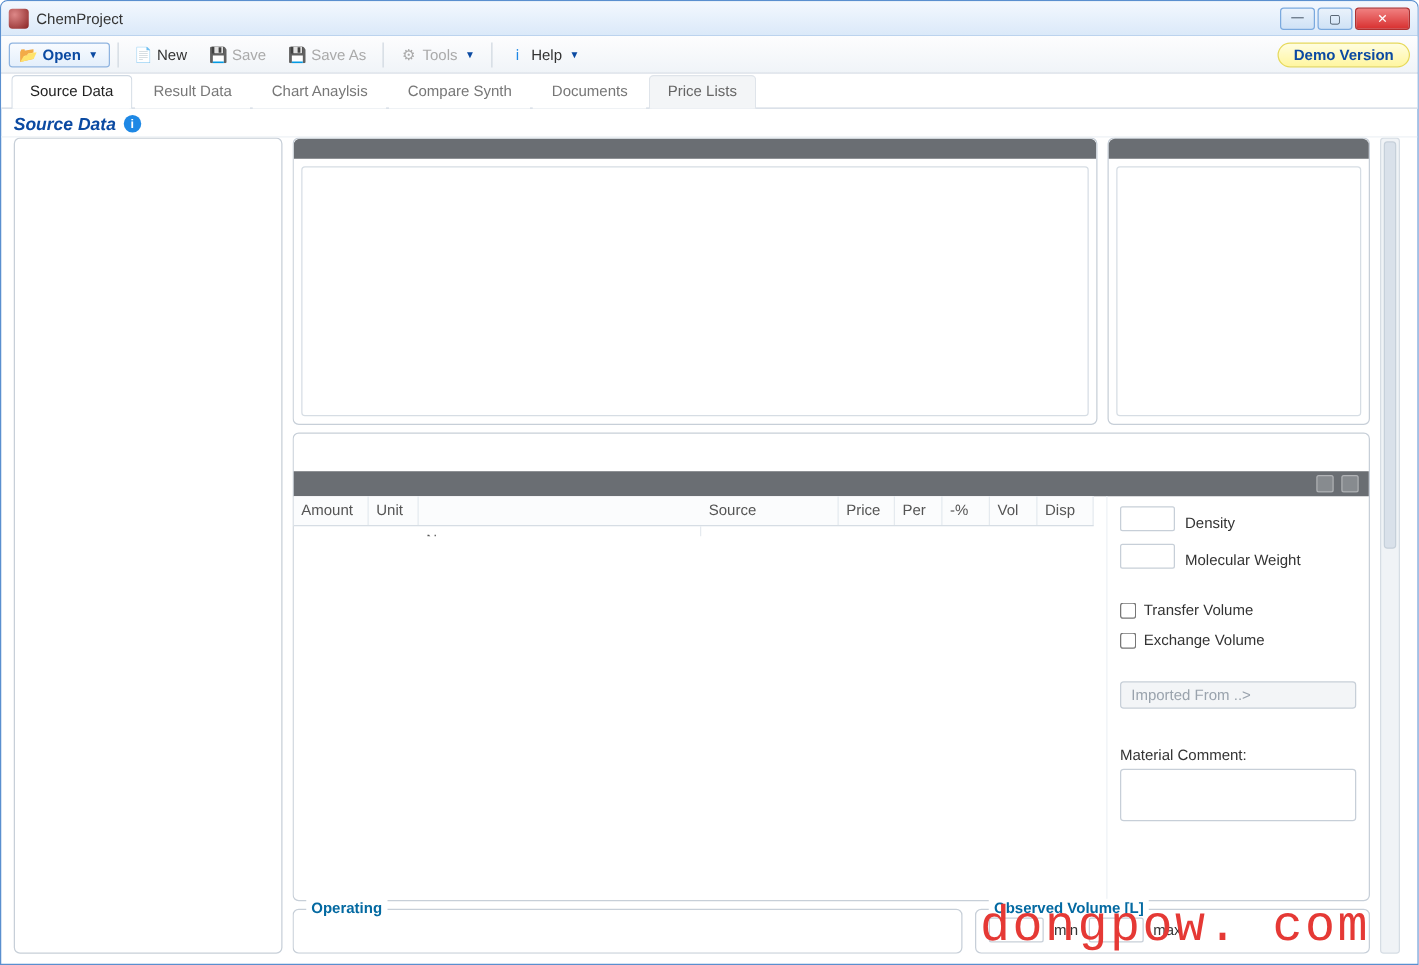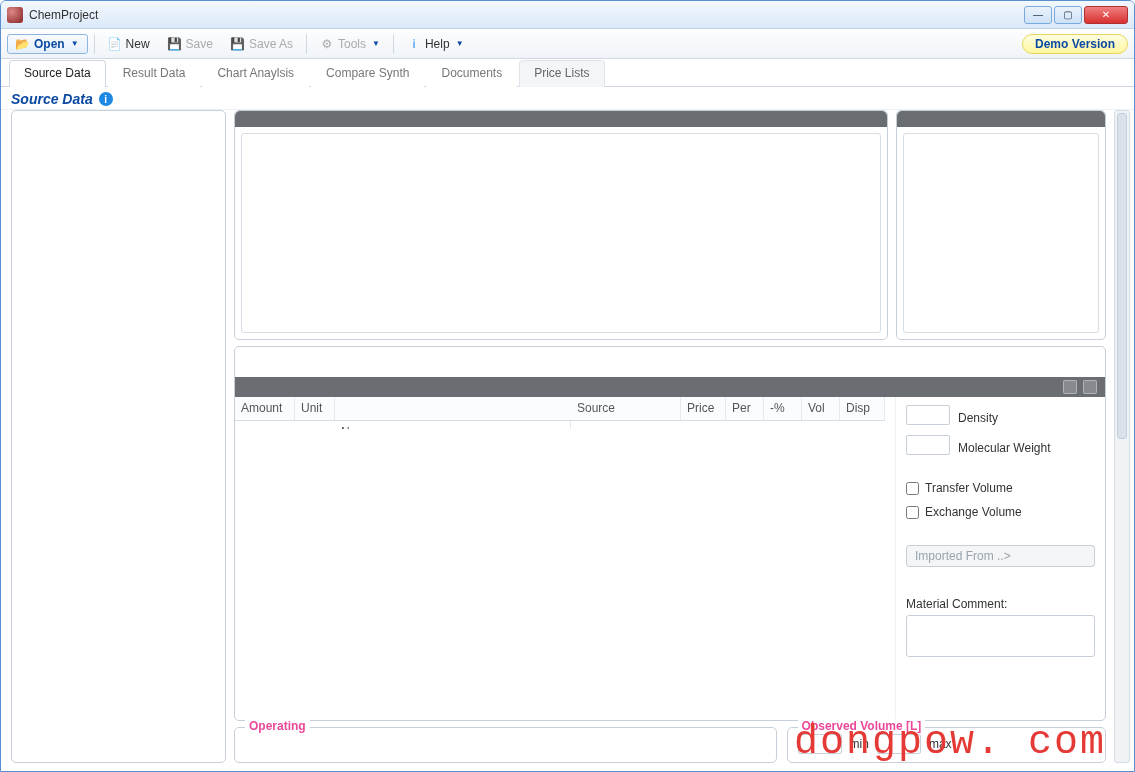--- a/index.html
+++ b/index.html
@@ -28,21 +28,21 @@
 .tabs { height: 28px; border-bottom:1px solid #cfd8e2; display:flex; padding-left:8px; background:#fff; }
 .tab { padding: 5px 14px; font-size:12px; color:#777; border:1px solid transparent; border-bottom:none; border-radius:4px 4px 0 0; margin-right:2px; cursor:pointer; position:relative; top:1px; background:#fff; }
 .tab.active { color:#222; border-color:#cfd8e2; background:#fff; }
 .tab.dim { background:#f3f5f7; border-color:#dfe4ea; color:#666; }
 
 
 .content { flex:1; display:flex; flex-direction:column; overflow:hidden; }
 .section-title { padding:4px 10px 2px; font-size:14px; color:#0b4aa2; font-style:italic; font-weight:700; display:flex; align-items:center; gap:6px; border-bottom:1px solid #eef2f6; }
 .info-circle { width:14px; height:14px; border-radius:50%; background:#1e88e5; color:#fff; font-size:10px; font-style:normal; display:flex; align-items:center; justify-content:center; font-weight:700; }
 
-.main-grid { flex:1; display:flex; padding:0 4px 8px 10px; gap:8px; overflow:hidden; }
+.main-grid { flex:1; display:flex; padding:0 14px 8px 10px; gap:8px; overflow:hidden; }
 .left-pane { width:215px; border:1px solid #c7cfd8; border-radius:5px; background:#fff; }
 .right-area { flex:1; display:flex; flex-direction:column; gap:6px; overflow:hidden; position:relative; }
 .scroll-rail { width:16px; background:#f0f3f6; border:1px solid #d6dde4; border-radius:3px; display:flex; flex-direction:column; }
 .scroll-thumb { height:50%; background:#d9e1ea; border:1px solid #c6d0da; border-radius:3px; margin:2px; }
 
 .top-row { display:flex; gap:8px; }
 .big-panel { border:1px solid #c7cfd8; border-radius:5px; background:#fff; }
 .dark-header { height:16px; background:#6a6e73; border-radius:5px 5px 0 0; }
 .upper-left { flex:1; height:230px; display:flex; flex-direction:column; padding:0; overflow:hidden; }
 .upper-left .inner { margin:6px; border:1px solid #d6dde4; border-radius:3px; flex:1; }
@@ -67,21 +67,21 @@
 .prop-row { display:flex; align-items:flex-end; gap:8px; }
 .prop-row input.val { width:44px; height:20px; border:1px solid #c7cfd8; border-radius:2px; padding:0 4px; font-size:12px; }
 .chk { display:flex; align-items:center; gap:6px; }
 .chk input { width:13px; height:13px; }
 .btn-disabled { border:1px solid #c7cfd8; background:#f3f5f7; color:#9aa3ad; padding:3px 8px; border-radius:3px; font-size:12px; display:inline-flex; align-items:flex-end; gap:6px; cursor:not-allowed; }
 .mat-comment label { display:block; margin-bottom:4px; }
 .mat-comment textarea { width:100%; height:42px; border:1px solid #c7cfd8; border-radius:3px; resize:none; font-size:12px; padding:4px; }
 
 .bottom-row { display:flex; gap:10px; padding:0 0 0 0; }
 .fieldset { border:1px solid #c7cfd8; border-radius:5px; padding:6px 10px 8px; position:relative; }
-.fieldset .legend { position:absolute; top:-9px; left:10px; background:#fff; padding:0 4px; font-size:12px; color:#ec4899; font-weight:700; }
+.fieldset .legend { position:absolute; top:-9px; left:10px; background:#fff; padding:0 4px; font-size:12px; color:#0369a1; font-weight:700; }
 .fieldset .row { display:flex; align-items:center; gap:8px; font-size:12px; color:#333; flex-wrap:wrap; }
 .fieldset .row input { height:20px; border:1px solid #c7cfd8; border-radius:2px; padding:0 4px; font-size:12px; }
 .in-sm { width:44px; } .in-time { width:52px; text-align:center; color:#888; }
 
 .watermark { position:absolute; right:0; bottom:-2px; font-size:40px; color:#e53935; letter-spacing:2px; font-family: "Courier New", monospace; pointer-events:none; }
 
 .disabled-text { color:#aaa; }
 </style>
 </head>
 <body>

